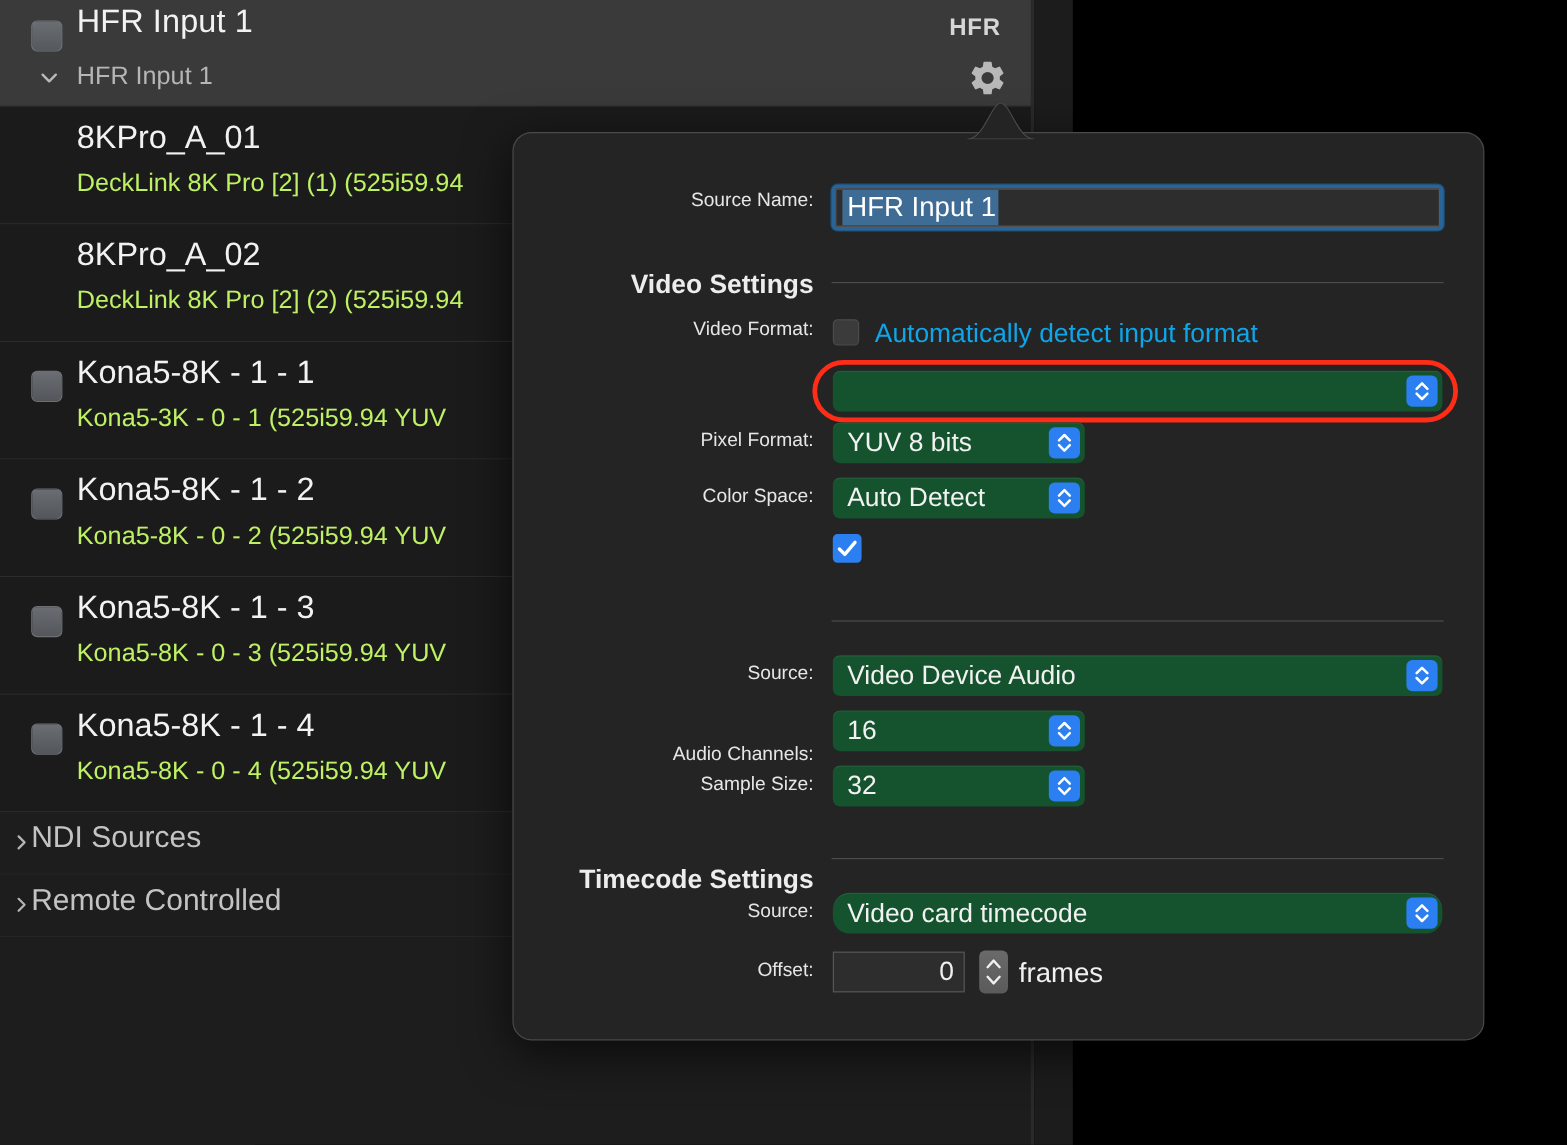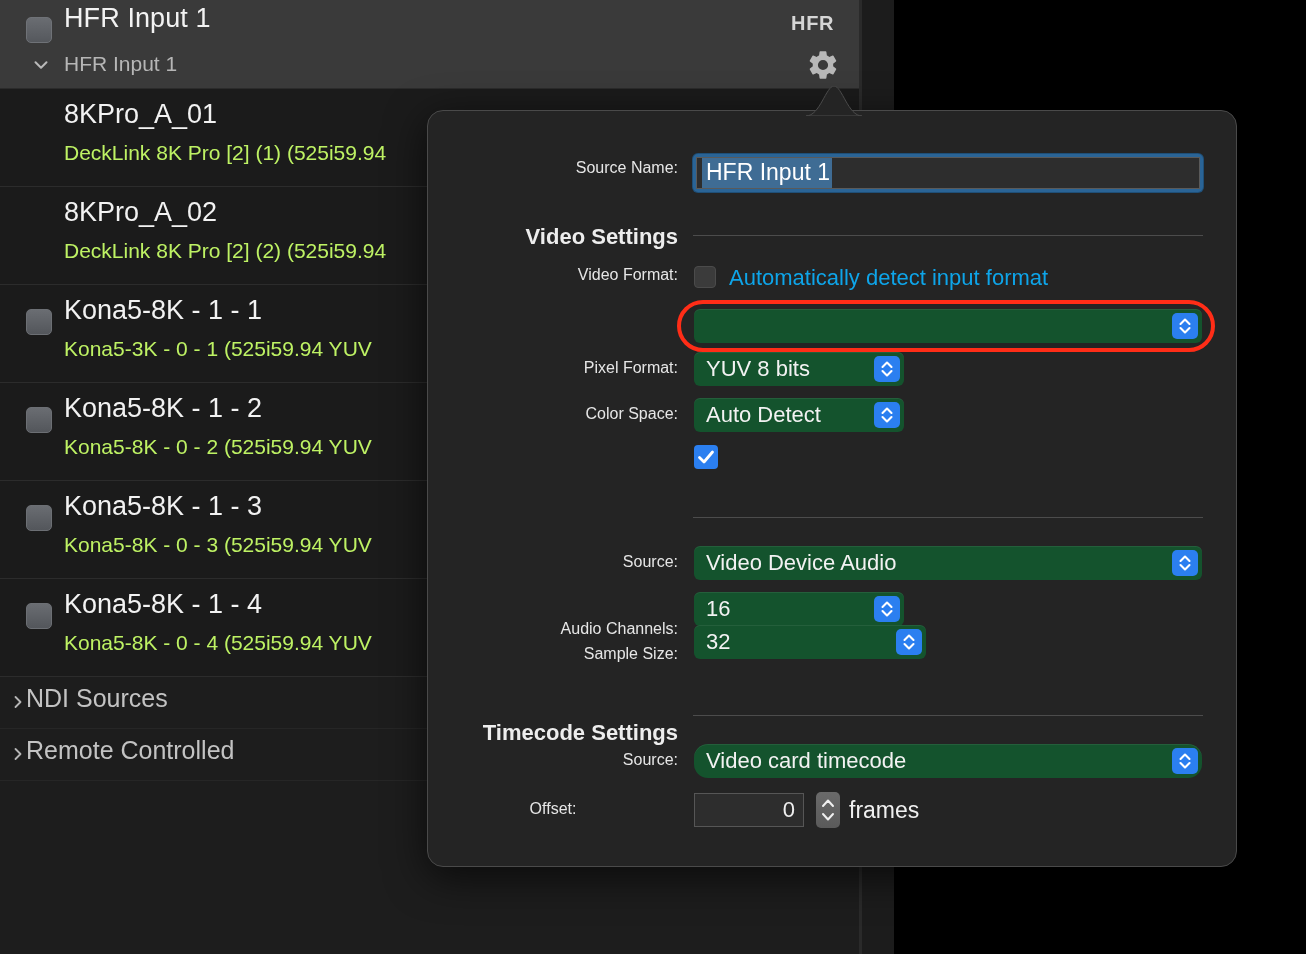--- a/index.html
+++ b/index.html
@@ -494,21 +494,21 @@
       <span class="pb-text">16</span>
       <span class="pb-stepper">
         <svg width="26" height="26" viewBox="0 0 26 26" fill="none" stroke="#ffffff" stroke-width="2.1" stroke-linecap="round" stroke-linejoin="round">
           <polyline points="8.5 11 13 6.5 17.5 11"></polyline>
           <polyline points="8.5 15 13 19.5 17.5 15"></polyline>
         </svg>
       </span>
     </div>
 
     <div class="field-label" style="left:0; top:534px; width:250px;">Sample Size:</div>
-    <div class="popup-btn" style="left:266px; top:514px; width:232px;">
+    <div class="popup-btn" style="left:266px; top:527px; width:210px;">
       <span class="pb-text">32</span>
       <span class="pb-stepper">
         <svg width="26" height="26" viewBox="0 0 26 26" fill="none" stroke="#ffffff" stroke-width="2.1" stroke-linecap="round" stroke-linejoin="round">
           <polyline points="8.5 11 13 6.5 17.5 11"></polyline>
           <polyline points="8.5 15 13 19.5 17.5 15"></polyline>
         </svg>
       </span>
     </div>
 
     <div class="section-title" style="left:0; top:593px; width:250px;margin-top:16px;">Timecode Settings</div>
@@ -518,21 +518,21 @@
     <div class="popup-btn" style="left:266px; top:633px; width:508px;border-radius:14px;">
       <span class="pb-text">Video card timecode</span>
       <span class="pb-stepper">
         <svg width="26" height="26" viewBox="0 0 26 26" fill="none" stroke="#ffffff" stroke-width="2.1" stroke-linecap="round" stroke-linejoin="round">
           <polyline points="8.5 11 13 6.5 17.5 11"></polyline>
           <polyline points="8.5 15 13 19.5 17.5 15"></polyline>
         </svg>
       </span>
     </div>
 
-    <div class="field-label" style="left:0; top:689px; width:250px;text-align:center;">Offset:</div>
+    <div class="field-label" style="left:0; top:689px; width:250px;">Offset:</div>
     <div id="offset-field">
       <span id="offset-value">0</span>
     </div>
     <div id="offset-stepper">
       <svg width="24" height="36" viewBox="0 0 24 36" fill="none" stroke="#f0f0f0" stroke-width="2" stroke-linecap="round" stroke-linejoin="round">
         <polyline points="7 14 12 8.5 17 14"></polyline>
         <polyline points="7 22 12 27.5 17 22"></polyline>
       </svg>
     </div>
     <div id="offset-unit">frames</div>

